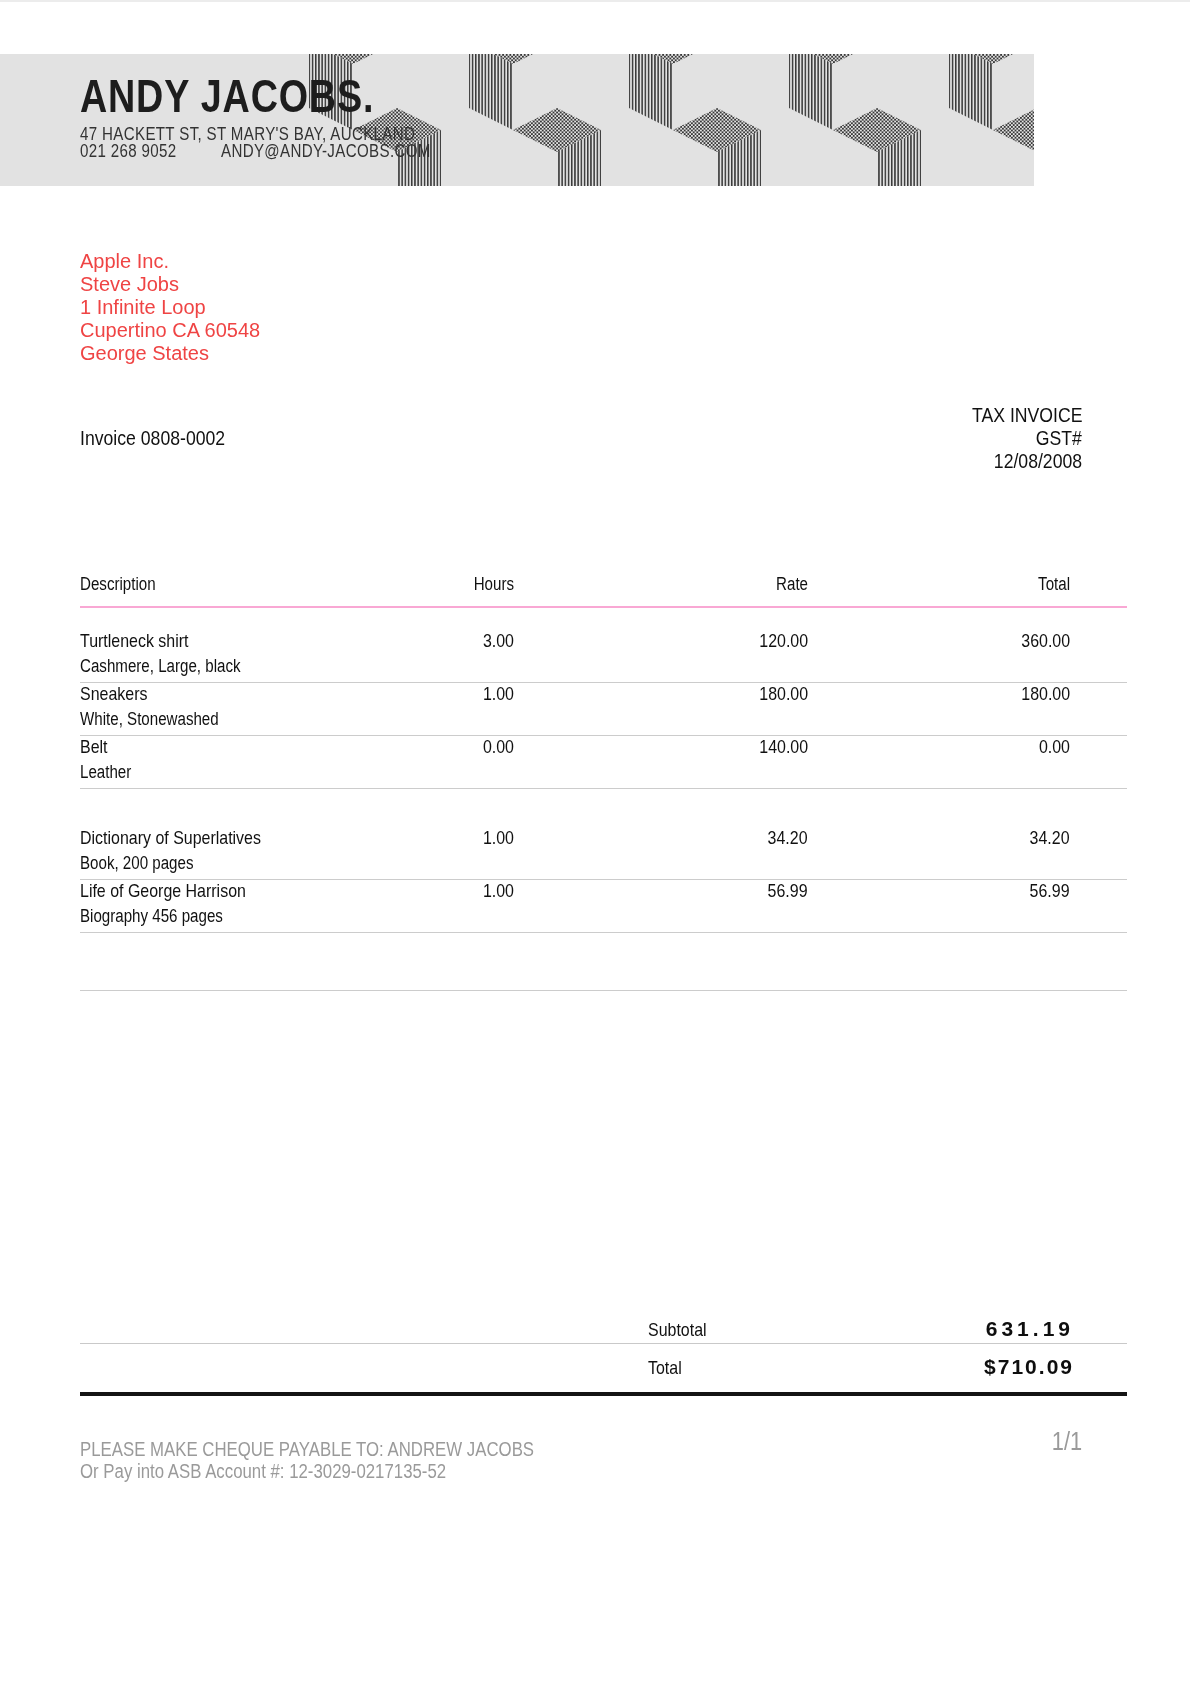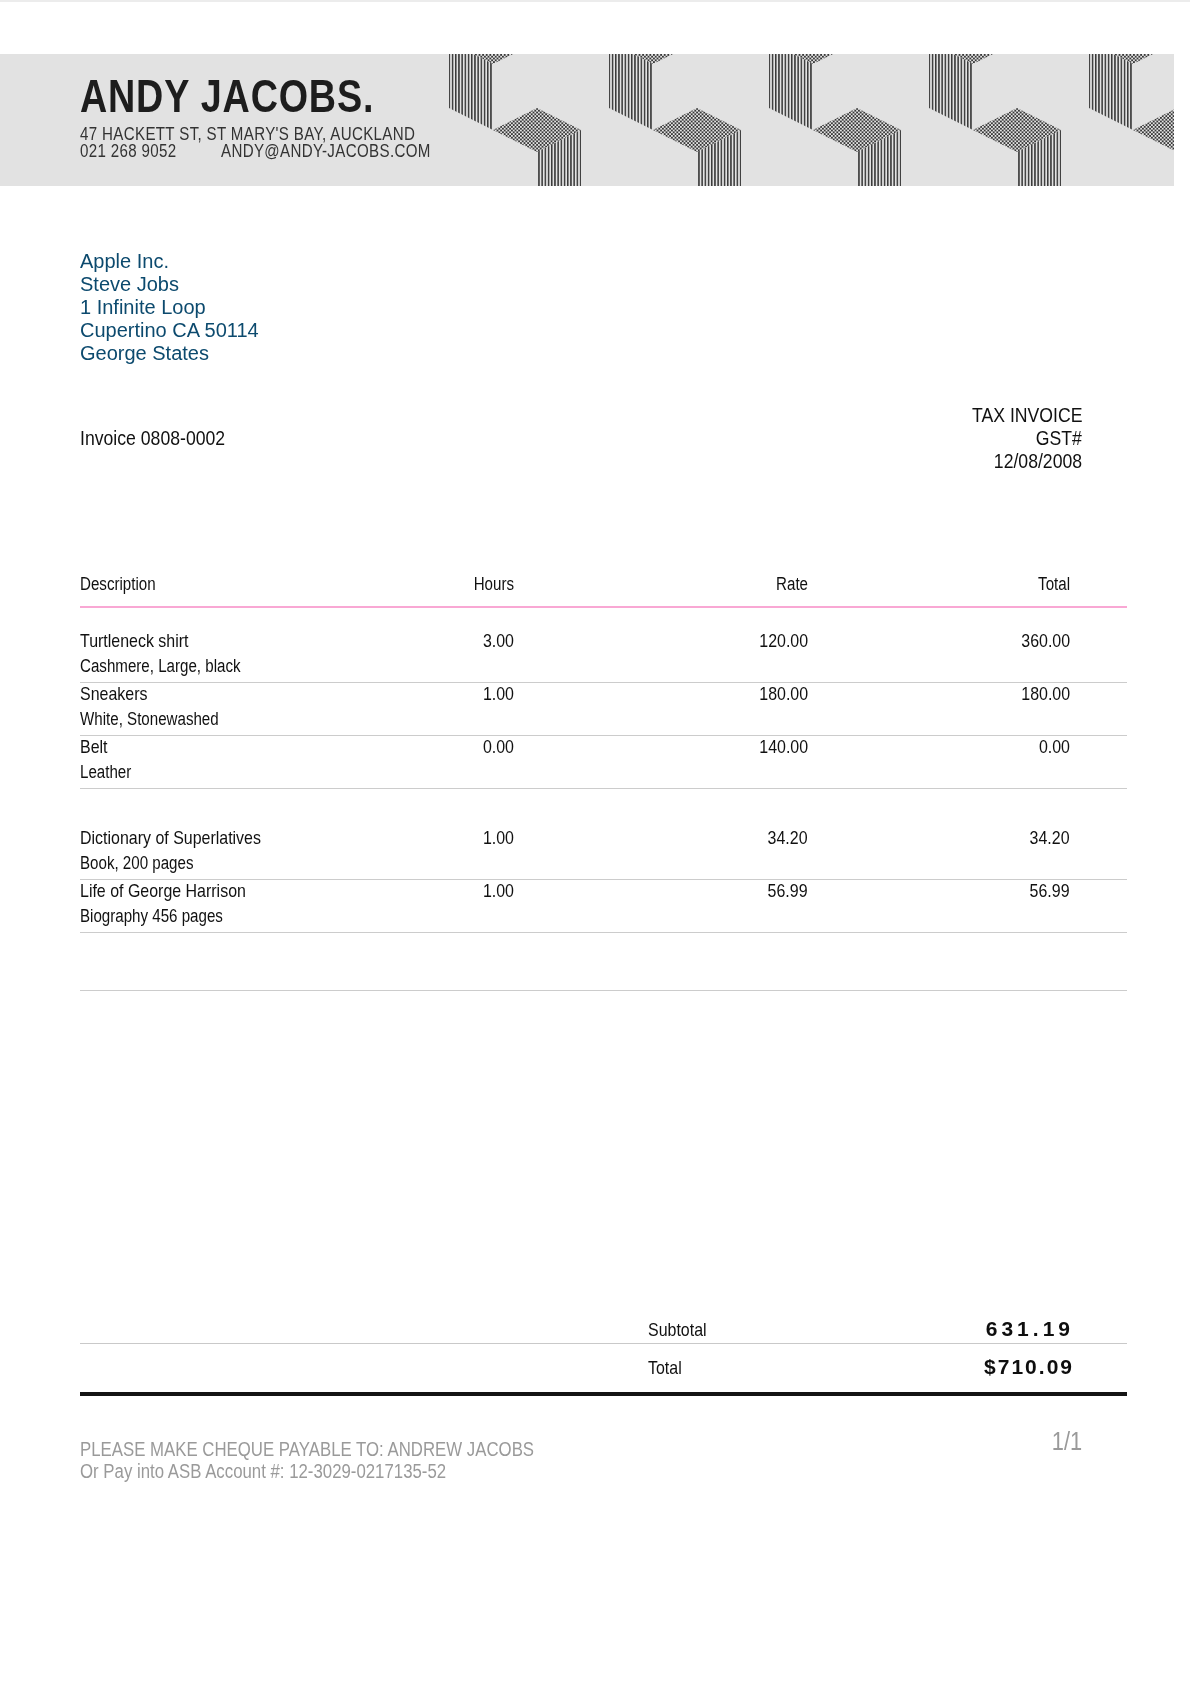--- a/index.html
+++ b/index.html
@@ -1,36 +1,36 @@
 <!DOCTYPE html>
 <html><head>
 <meta charset="utf-8">
 <style>
   html,body{margin:0;padding:0;background:#ffffff;}
   .page{position:relative;width:1190px;height:1684px;background:#ffffff;overflow:hidden;
         font-family:"Liberation Sans",sans-serif;color:#161616;}
   .topline{position:absolute;top:0;left:0;width:1190px;height:2px;background:#ececec;}
 
   
-  .band{position:absolute;top:54px;left:0;width:1174px;height:132px;background:#e2e2e2;}
+  .band{position:absolute;top:54px;left:0;width:1034px;height:132px;background:#e2e2e2;}
   .pattern{position:absolute;top:0;right:0;width:735px;height:132px;}
   .pattern svg{display:block;}
   .brand{position:absolute;left:80px;top:18px;}
   .logo{font-size:46px;font-weight:700;line-height:48px;color:#1d1d1d;letter-spacing:1px;}
   .addr{position:absolute;left:80px;top:72px;font-size:18px;line-height:16px;color:#333333;letter-spacing:.4px;}
   .addr .line2{margin-top:1px;}
   .addr .email{margin-left:26px;}
 
   
   .cond{display:inline-block;transform:scaleX(.84);transform-origin:0 50%;white-space:nowrap;}
   .cond-r{display:inline-block;transform:scaleX(.84);transform-origin:100% 50%;white-space:nowrap;}
   .cond-logo{display:inline-block;transform:scaleX(.82);transform-origin:0 50%;white-space:nowrap;}
 
   
-  .recipient{position:absolute;left:80px;top:250px;font-size:20px;line-height:23px;color:#0c4a6e;}
+  .recipient{position:absolute;left:80px;top:250px;font-size:20px;line-height:23px;color:#ef4444;}
 
   
   .meta-left{position:absolute;left:80px;top:426px;font-size:21px;color:#111111;}
   .meta-right{position:absolute;right:108px;top:403px;text-align:right;font-size:21px;line-height:23px;color:#111111;}
 
   
   .items{position:absolute;left:80px;top:575px;width:1047px;border-collapse:collapse;table-layout:fixed;}
   .items th{font-weight:400;font-size:18px;line-height:19px;padding:0 0 12px 0;
             border-bottom:2px solid #f9a8d4;vertical-align:bottom;text-align:right;color:#111111;}
   .items th.c-desc{text-align:left;}
@@ -103,21 +103,21 @@
       <div class="line2">
         <span class="cond">021 268 9052</span><span class="cond email">ANDY@ANDY-JACOBS.COM</span>
       </div>
     </div>
   </div>
 
   <div class="recipient">
     <div>Apple Inc.</div>
     <div>Steve Jobs</div>
     <div>1 Infinite Loop</div>
-    <div>Cupertino CA 50114</div>
+    <div>Cupertino CA 60548</div>
     <div>George States</div>
   </div>
 
   <div class="meta-left">
     <span class="cond">Invoice 0808-0002</span>
   </div>
   <div class="meta-right">
     <div><span class="cond-r">TAX INVOICE</span></div>
     <div><span class="cond-r">GST#</span></div>
     <div><span class="cond-r">12/08/2008</span></div>

